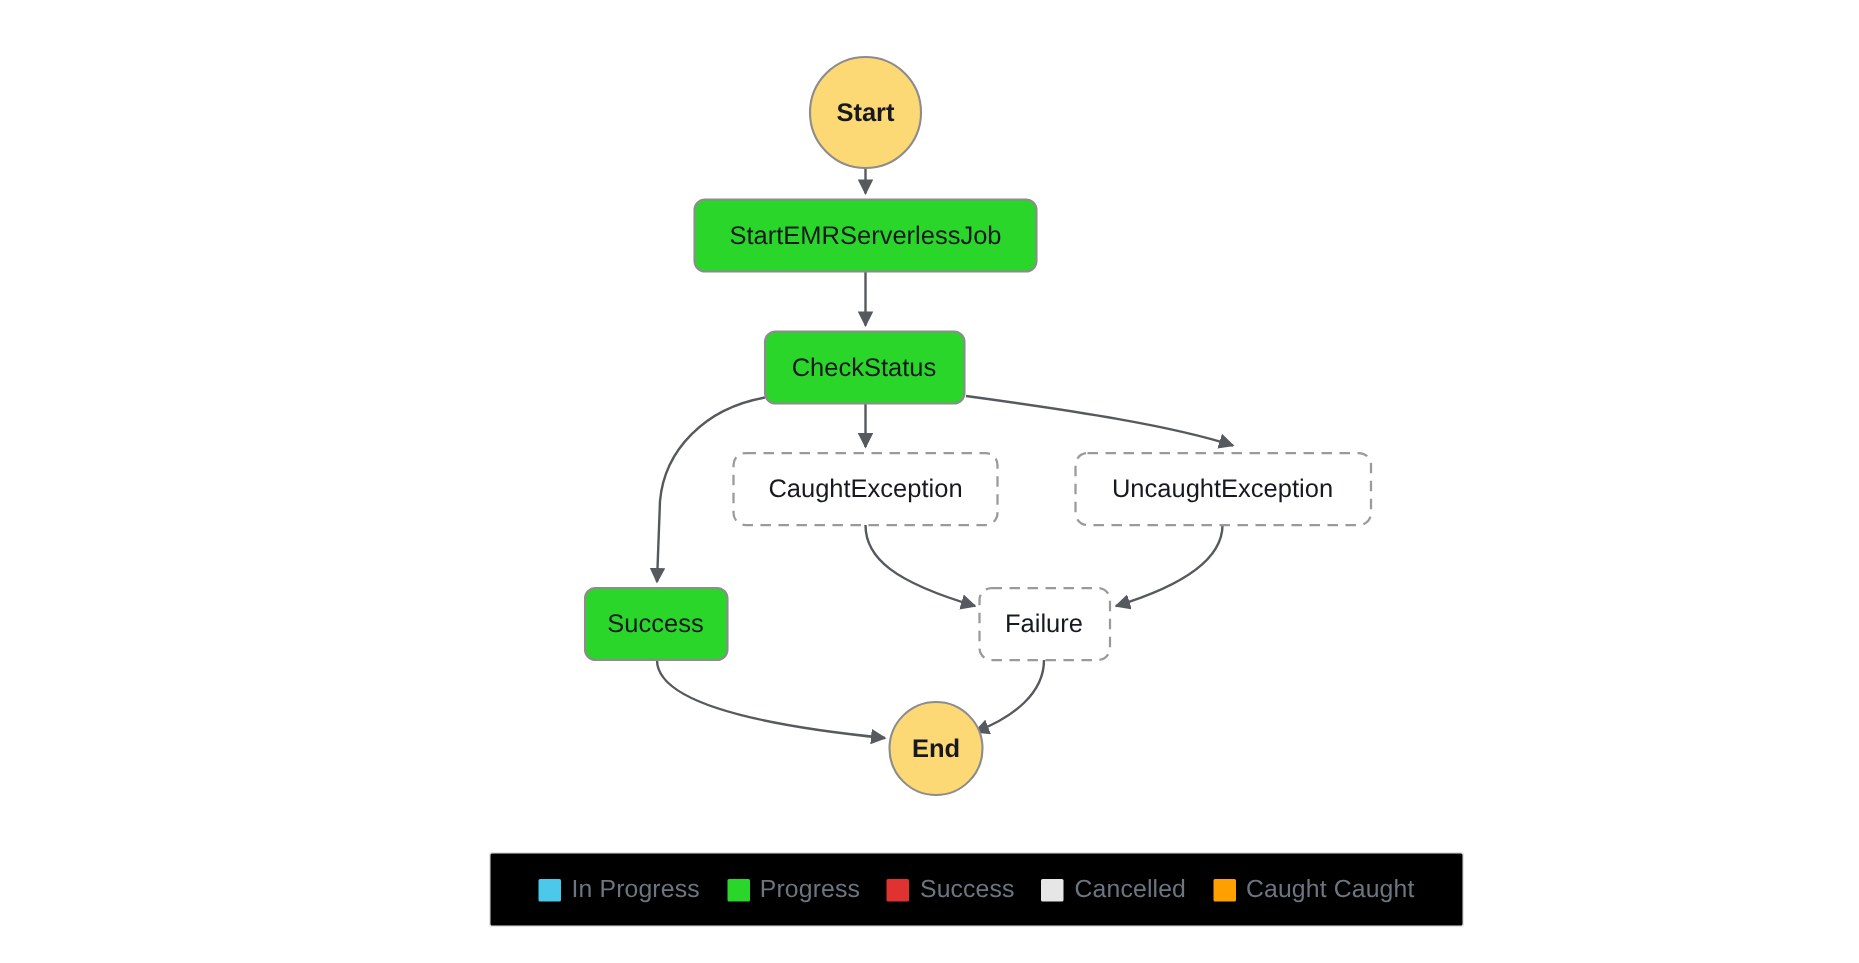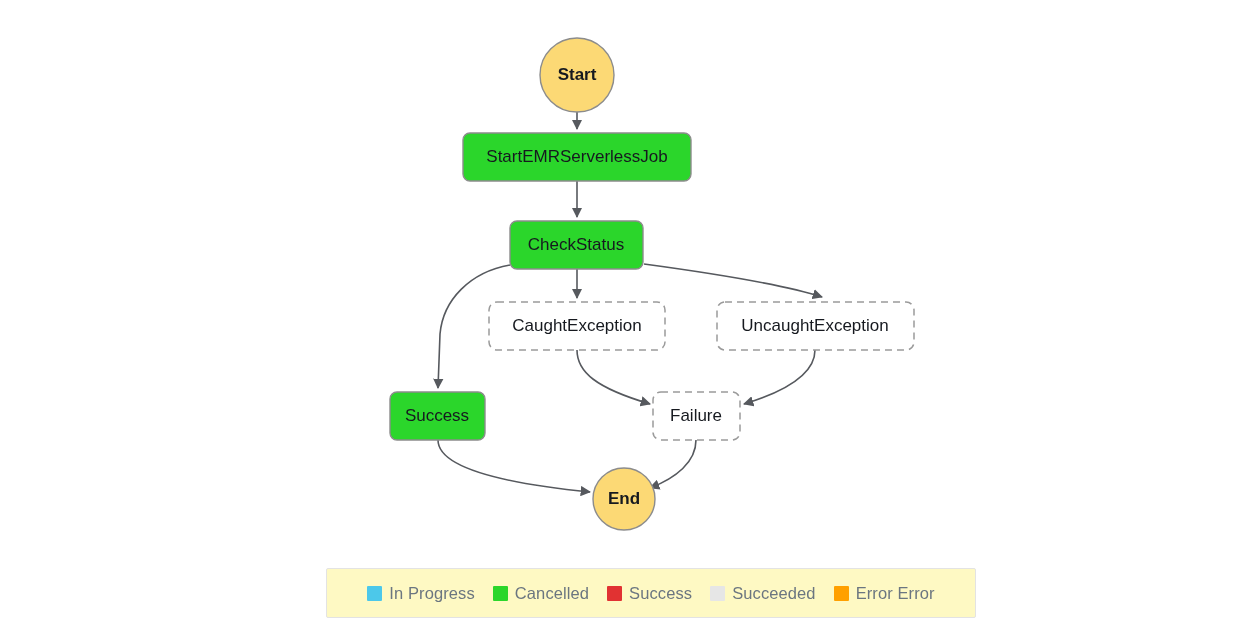--- a/index.html
+++ b/index.html
@@ -35,21 +35,21 @@
     font-weight: bold;
   }
 
   .legend-panel {
     position: absolute;
     left: 326px;
     top: 568px;
     width: 650px;
     height: 50px;
     box-sizing: border-box;
-    background: #fef9c3;
+    background: #000000;
     border: 1px solid #e3e3e3;
     border-radius: 2px;
     display: flex;
     align-items: center;
     justify-content: center;
   }
   .legend-items {
     display: flex;
     align-items: center;
     gap: 18px;
@@ -143,32 +143,32 @@
 <div class="legend-panel">
   <div class="legend-items">
 
     <div class="legend-item">
       <span class="legend-swatch" style="background: rgb(76, 200, 234);"></span>
       <span class="legend-text">In Progress</span>
     </div>
 
     <div class="legend-item">
       <span class="legend-swatch" style="background: rgb(43, 214, 43);"></span>
-      <span class="legend-text">Cancelled</span>
+      <span class="legend-text">Progress</span>
     </div>
 
     <div class="legend-item">
       <span class="legend-swatch" style="background: rgb(225, 50, 50);"></span>
       <span class="legend-text">Success</span>
     </div>
 
     <div class="legend-item">
       <span class="legend-swatch" style="background: rgb(230, 230, 230);"></span>
-      <span class="legend-text">Succeeded</span>
+      <span class="legend-text">Cancelled</span>
     </div>
 
     <div class="legend-item">
       <span class="legend-swatch" style="background: rgb(255, 160, 0);"></span>
-      <span class="legend-text">Error Error</span>
+      <span class="legend-text">Caught Caught</span>
     </div>
 
   </div>
 </div>
 
 </body></html>

